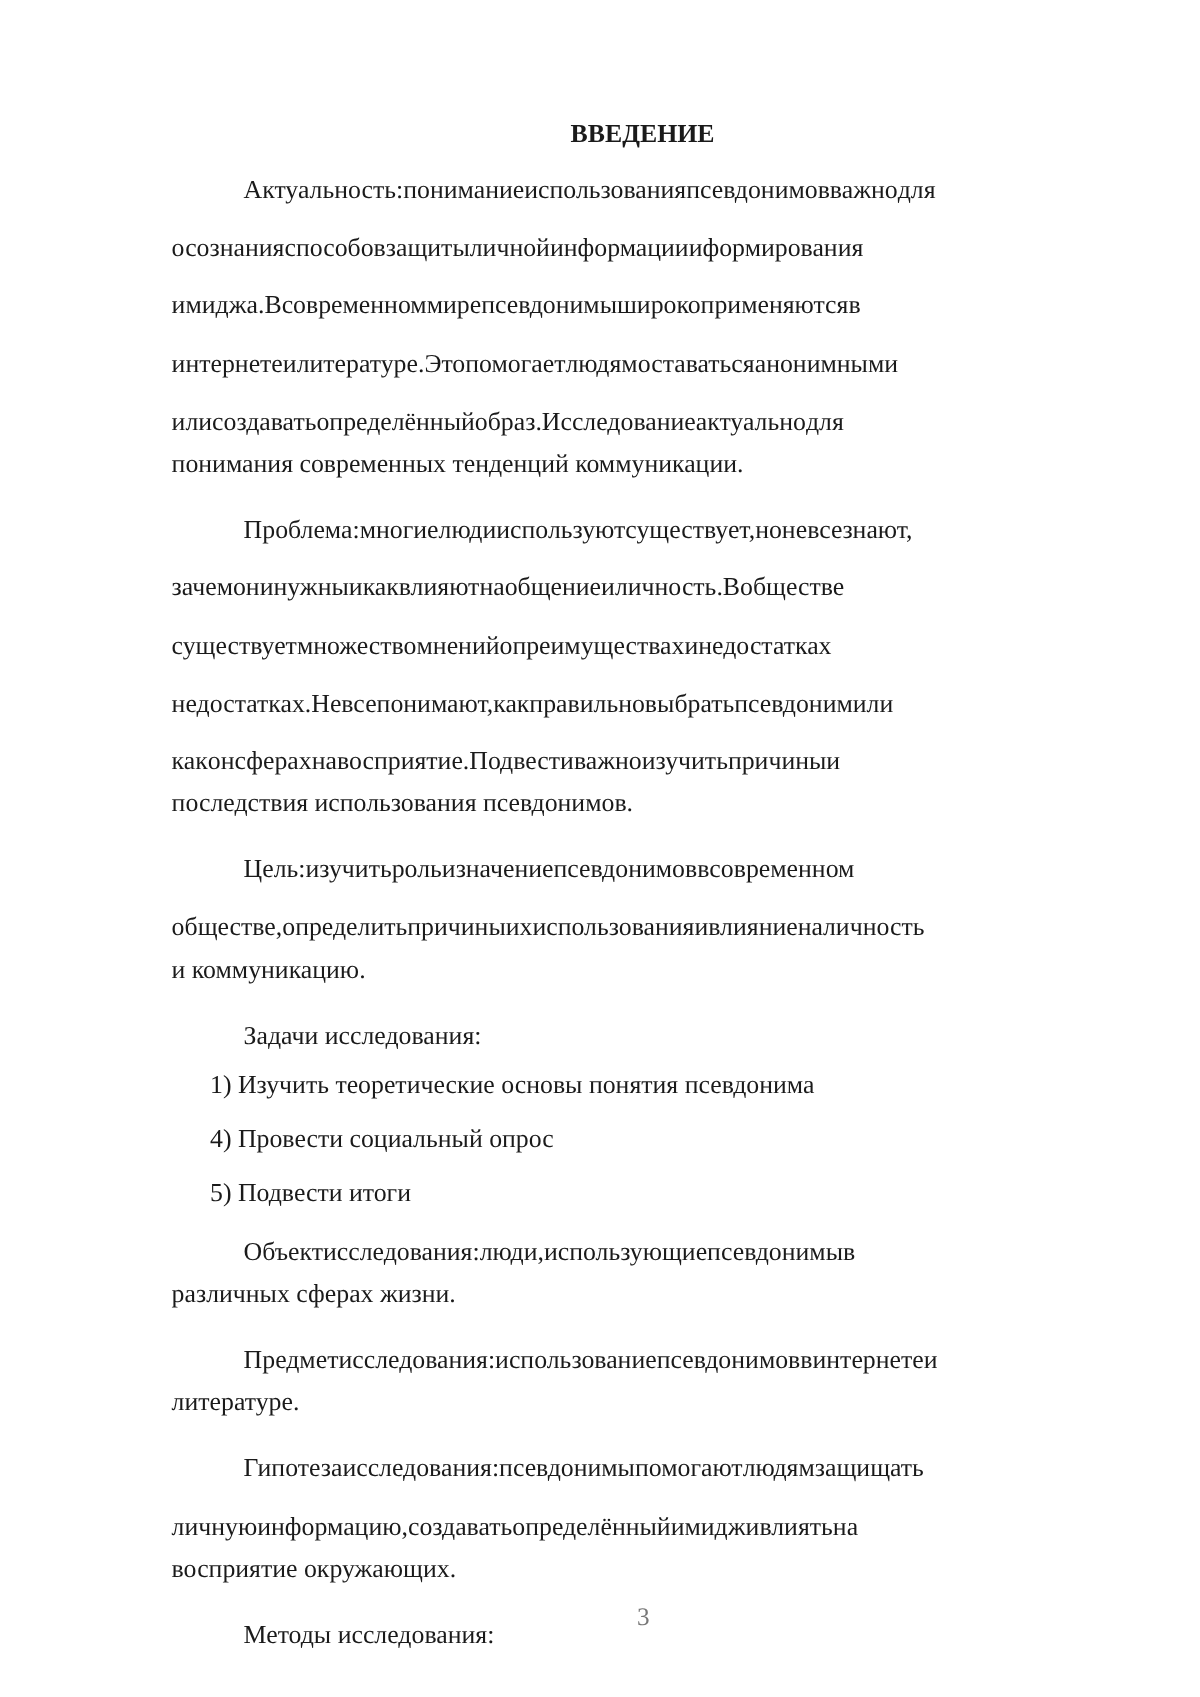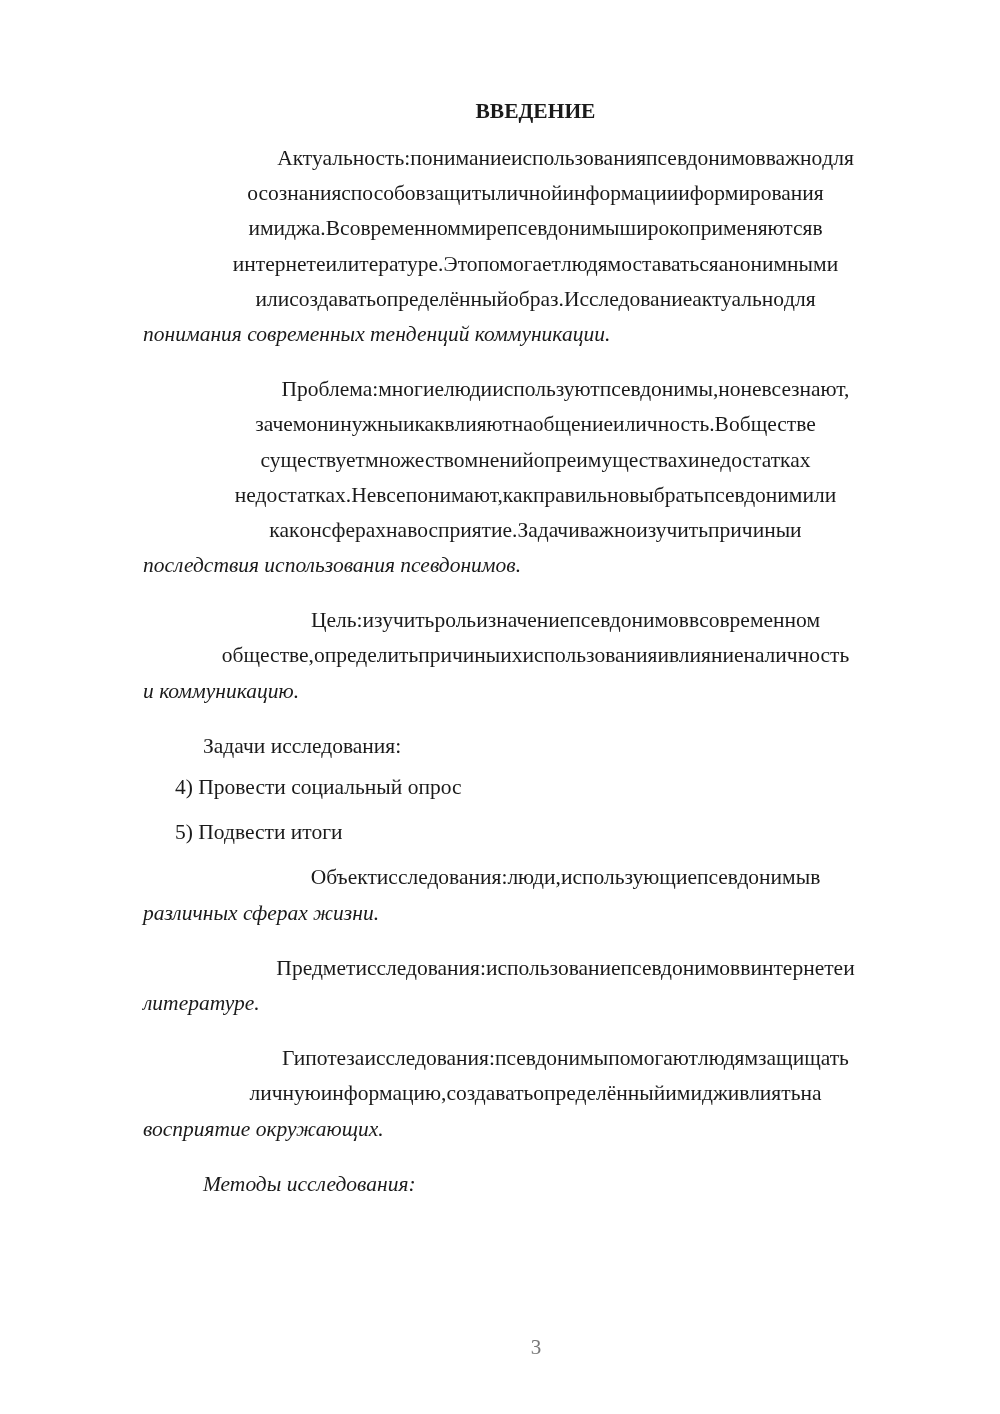--- a/index.html
+++ b/index.html
@@ -7,23 +7,23 @@
     .page {
       position: absolute; left: 0; top: 0; width: 1000px; height: 1206px;
       background: #ffffff; color: #1a1a1a;
       font-family: "Liberation Serif", "DejaVu Serif", serif;
       font-size: 21.5px;
       padding-left: 20px;
     }
     .content { position: absolute; left: 143px; top: 96px; width: 785px; }
     .title-wrap { width: 785px; text-align: center; height: 30px; line-height: 30px; margin-bottom: 15px; padding-left: 0; }
     .para { margin: 0 0 20px 0; }
-    .jline { display: flex; justify-content: center; height: 35.2px; line-height: 35.2px; white-space: nowrap; }
+    .jline { display: flex; justify-content: flex-start; height: 35.2px; line-height: 35.2px; white-space: nowrap; margin-top: 13px; }
     .jline.indent { padding-left: 60px; }
-    .pline { height: 35.2px; line-height: 35.2px; white-space: nowrap; font-style: italic; }
+    .pline { height: 35.2px; line-height: 35.2px; white-space: nowrap; }
     .pline.indent { padding-left: 60px; }
     .task { height: 35.2px; line-height: 35.2px; padding-left: 32px; margin-bottom: 10px; white-space: nowrap; }
     .heading-line { height: 35.2px; line-height: 35.2px; padding-left: 60px; margin-bottom: 6px; white-space: nowrap; }
     .page-number {
       position: absolute; left: 0; width: 1000px; top: 1335px; text-align: center;
       font-size: 21px; color: #777777; padding-left: 72px; box-sizing: border-box;
     }
   </style>
 </head>
 <body>
@@ -84,21 +84,21 @@
         </div>
       <div class="pline">понимания современных тенденций коммуникации.</div>
     </div>
 
     <div class="para">
       <div class="jline indent">
           <span>Проблема:</span>
           <span>многие</span>
           <span>люди</span>
           <span>используют</span>
-          <span>псевдонимы,</span>
+          <span>существует,</span>
           <span>но</span>
           <span>не</span>
           <span>все</span>
           <span>знают,</span>
         </div>
       <div class="jline">
           <span>зачем</span>
           <span>они</span>
           <span>нужны</span>
           <span>и</span>
@@ -130,21 +130,21 @@
           <span>выбрать</span>
           <span>псевдоним</span>
           <span>или</span>
         </div>
       <div class="jline">
           <span>как</span>
           <span>он</span>
           <span>сферах</span>
           <span>на</span>
           <span>восприятие.</span>
-          <span>Задачи</span>
+          <span>Подвести</span>
           <span>важно</span>
           <span>изучить</span>
           <span>причины</span>
           <span>и</span>
         </div>
       <div class="pline">последствия использования псевдонимов.</div>
     </div>
 
     <div class="para">
       <div class="jline indent">
@@ -167,20 +167,21 @@
           <span>влияние</span>
           <span>на</span>
           <span>личность</span>
         </div>
       <div class="pline">и коммуникацию.</div>
     </div>
 
     <div class="heading-line">Задачи исследования:</div>
 
     <div>
+      <div class="task">1) Изучить теоретические основы понятия псевдонима</div>
       <div class="task">4) Провести социальный опрос</div>
       <div class="task">5) Подвести итоги</div>
     </div>
 
     <div class="para">
       <div class="jline indent">
           <span>Объект</span>
           <span>исследования:</span>
           <span>люди,</span>
           <span>использующие</span>

